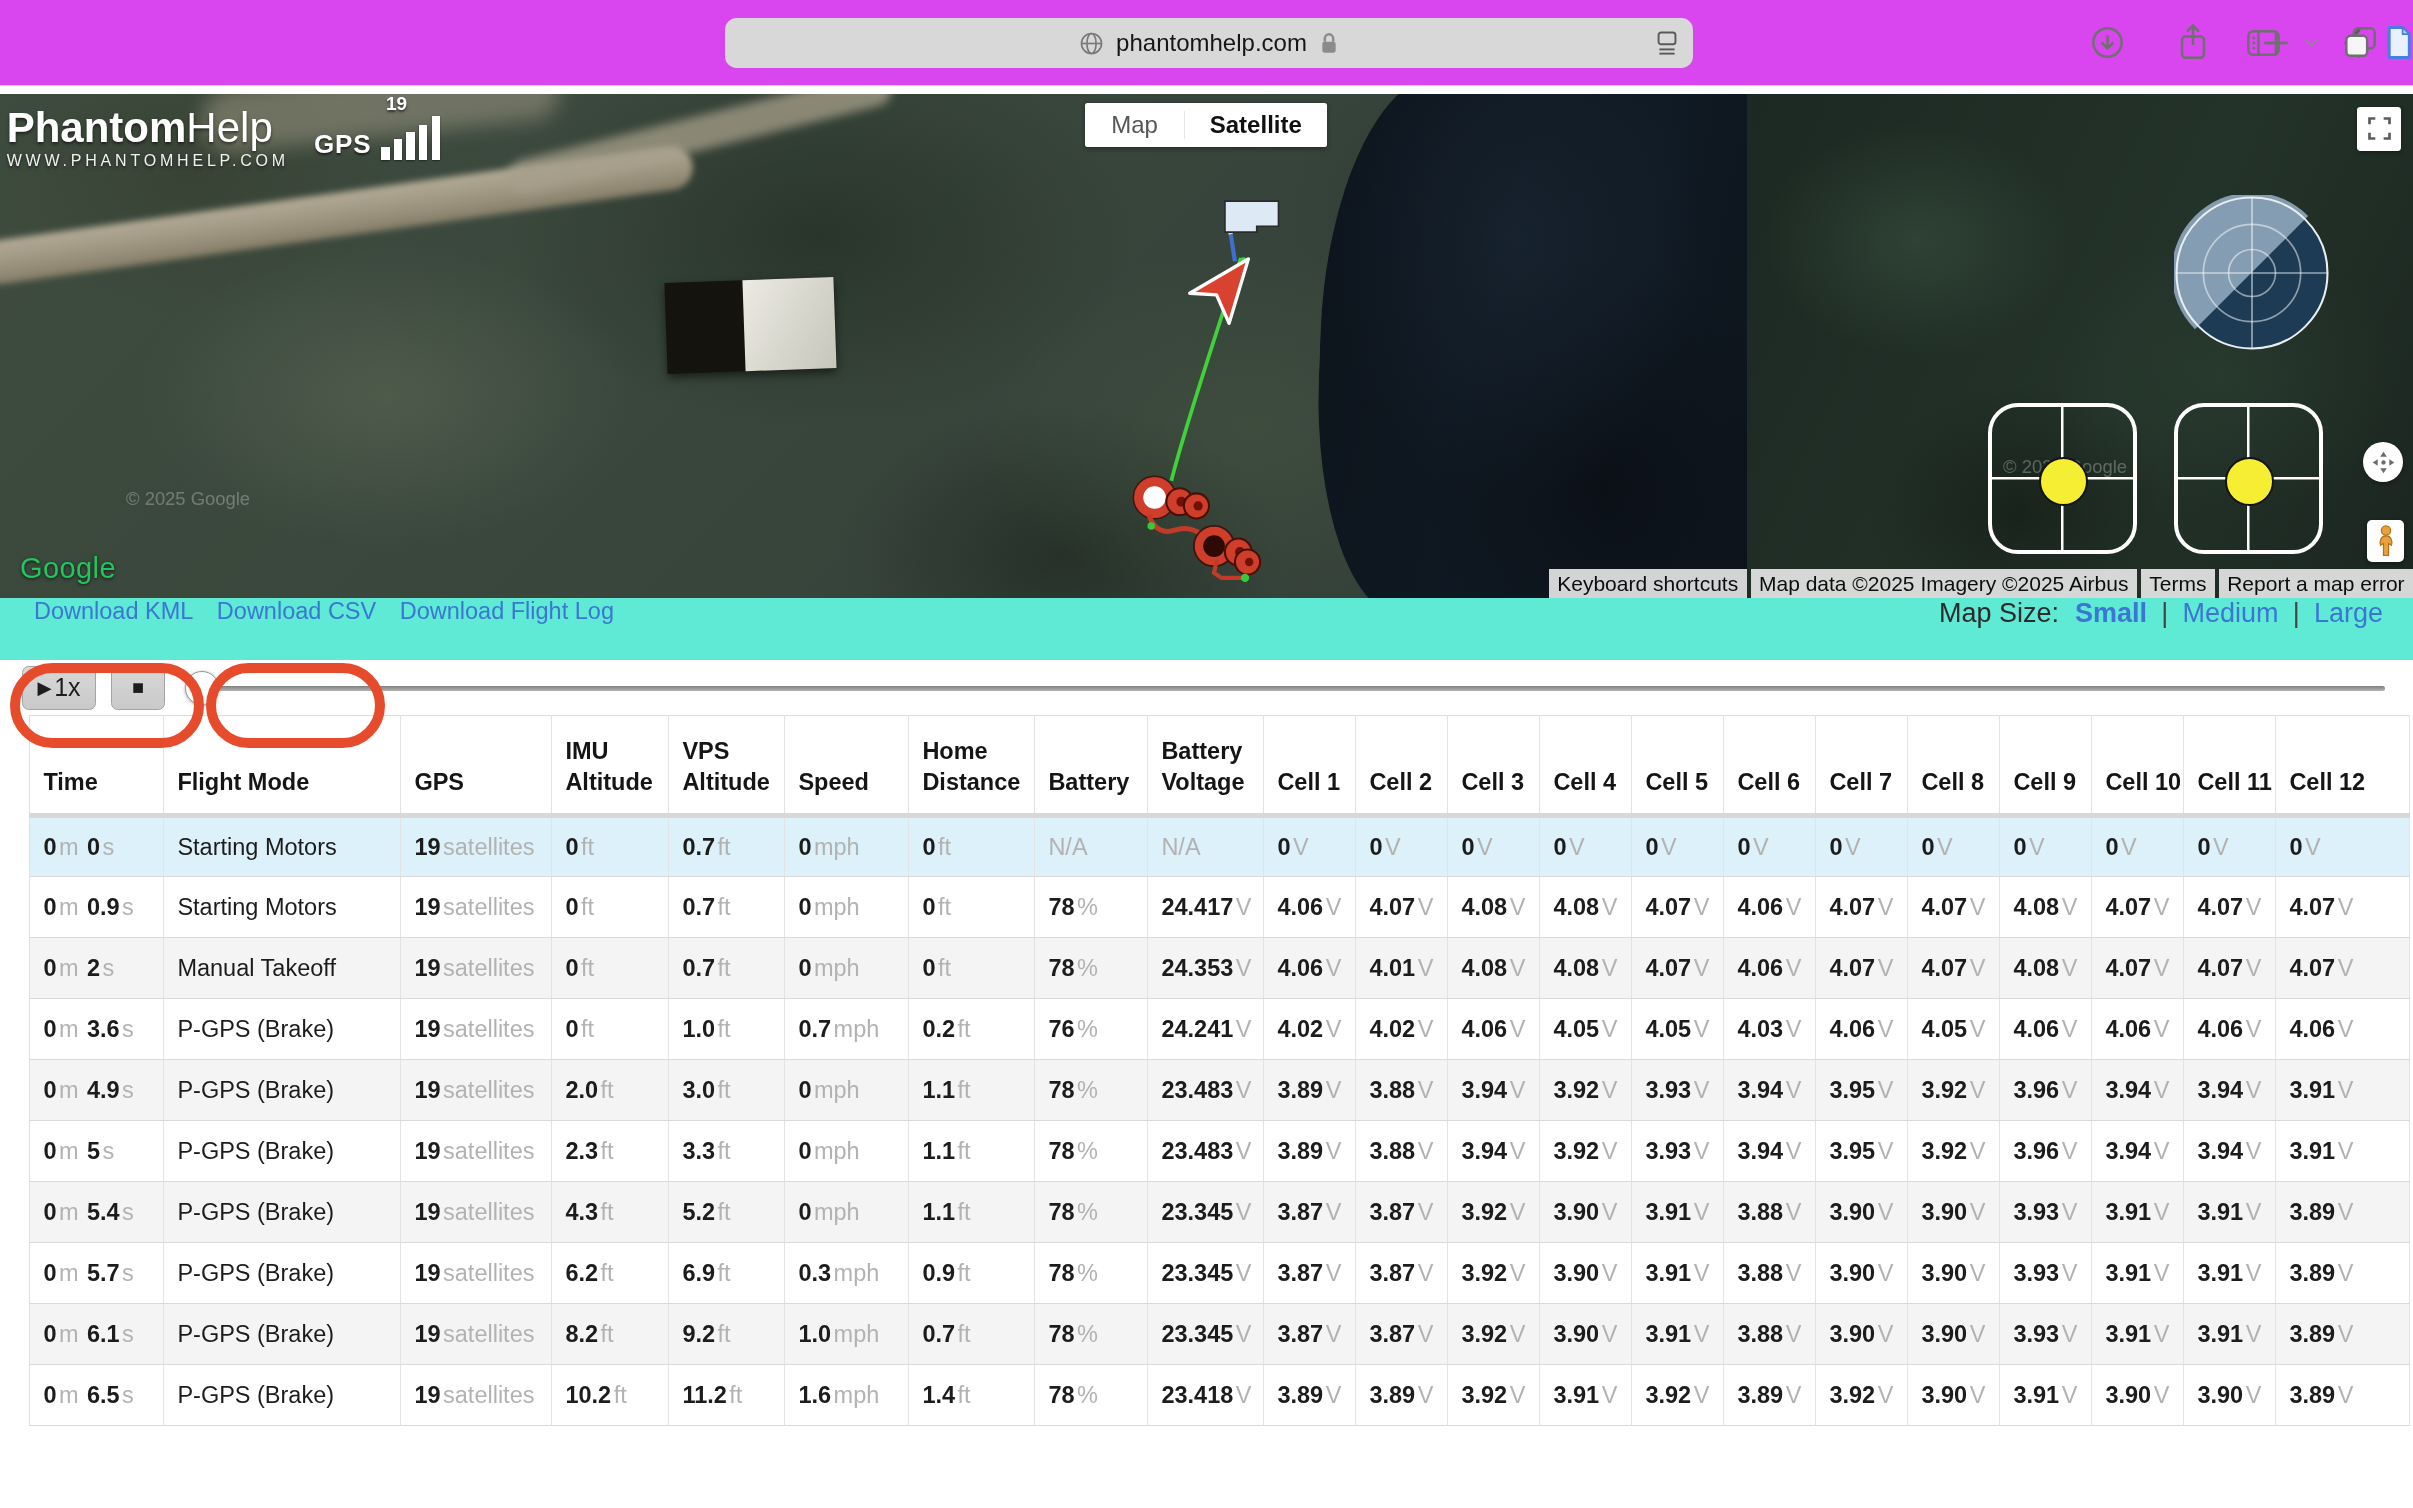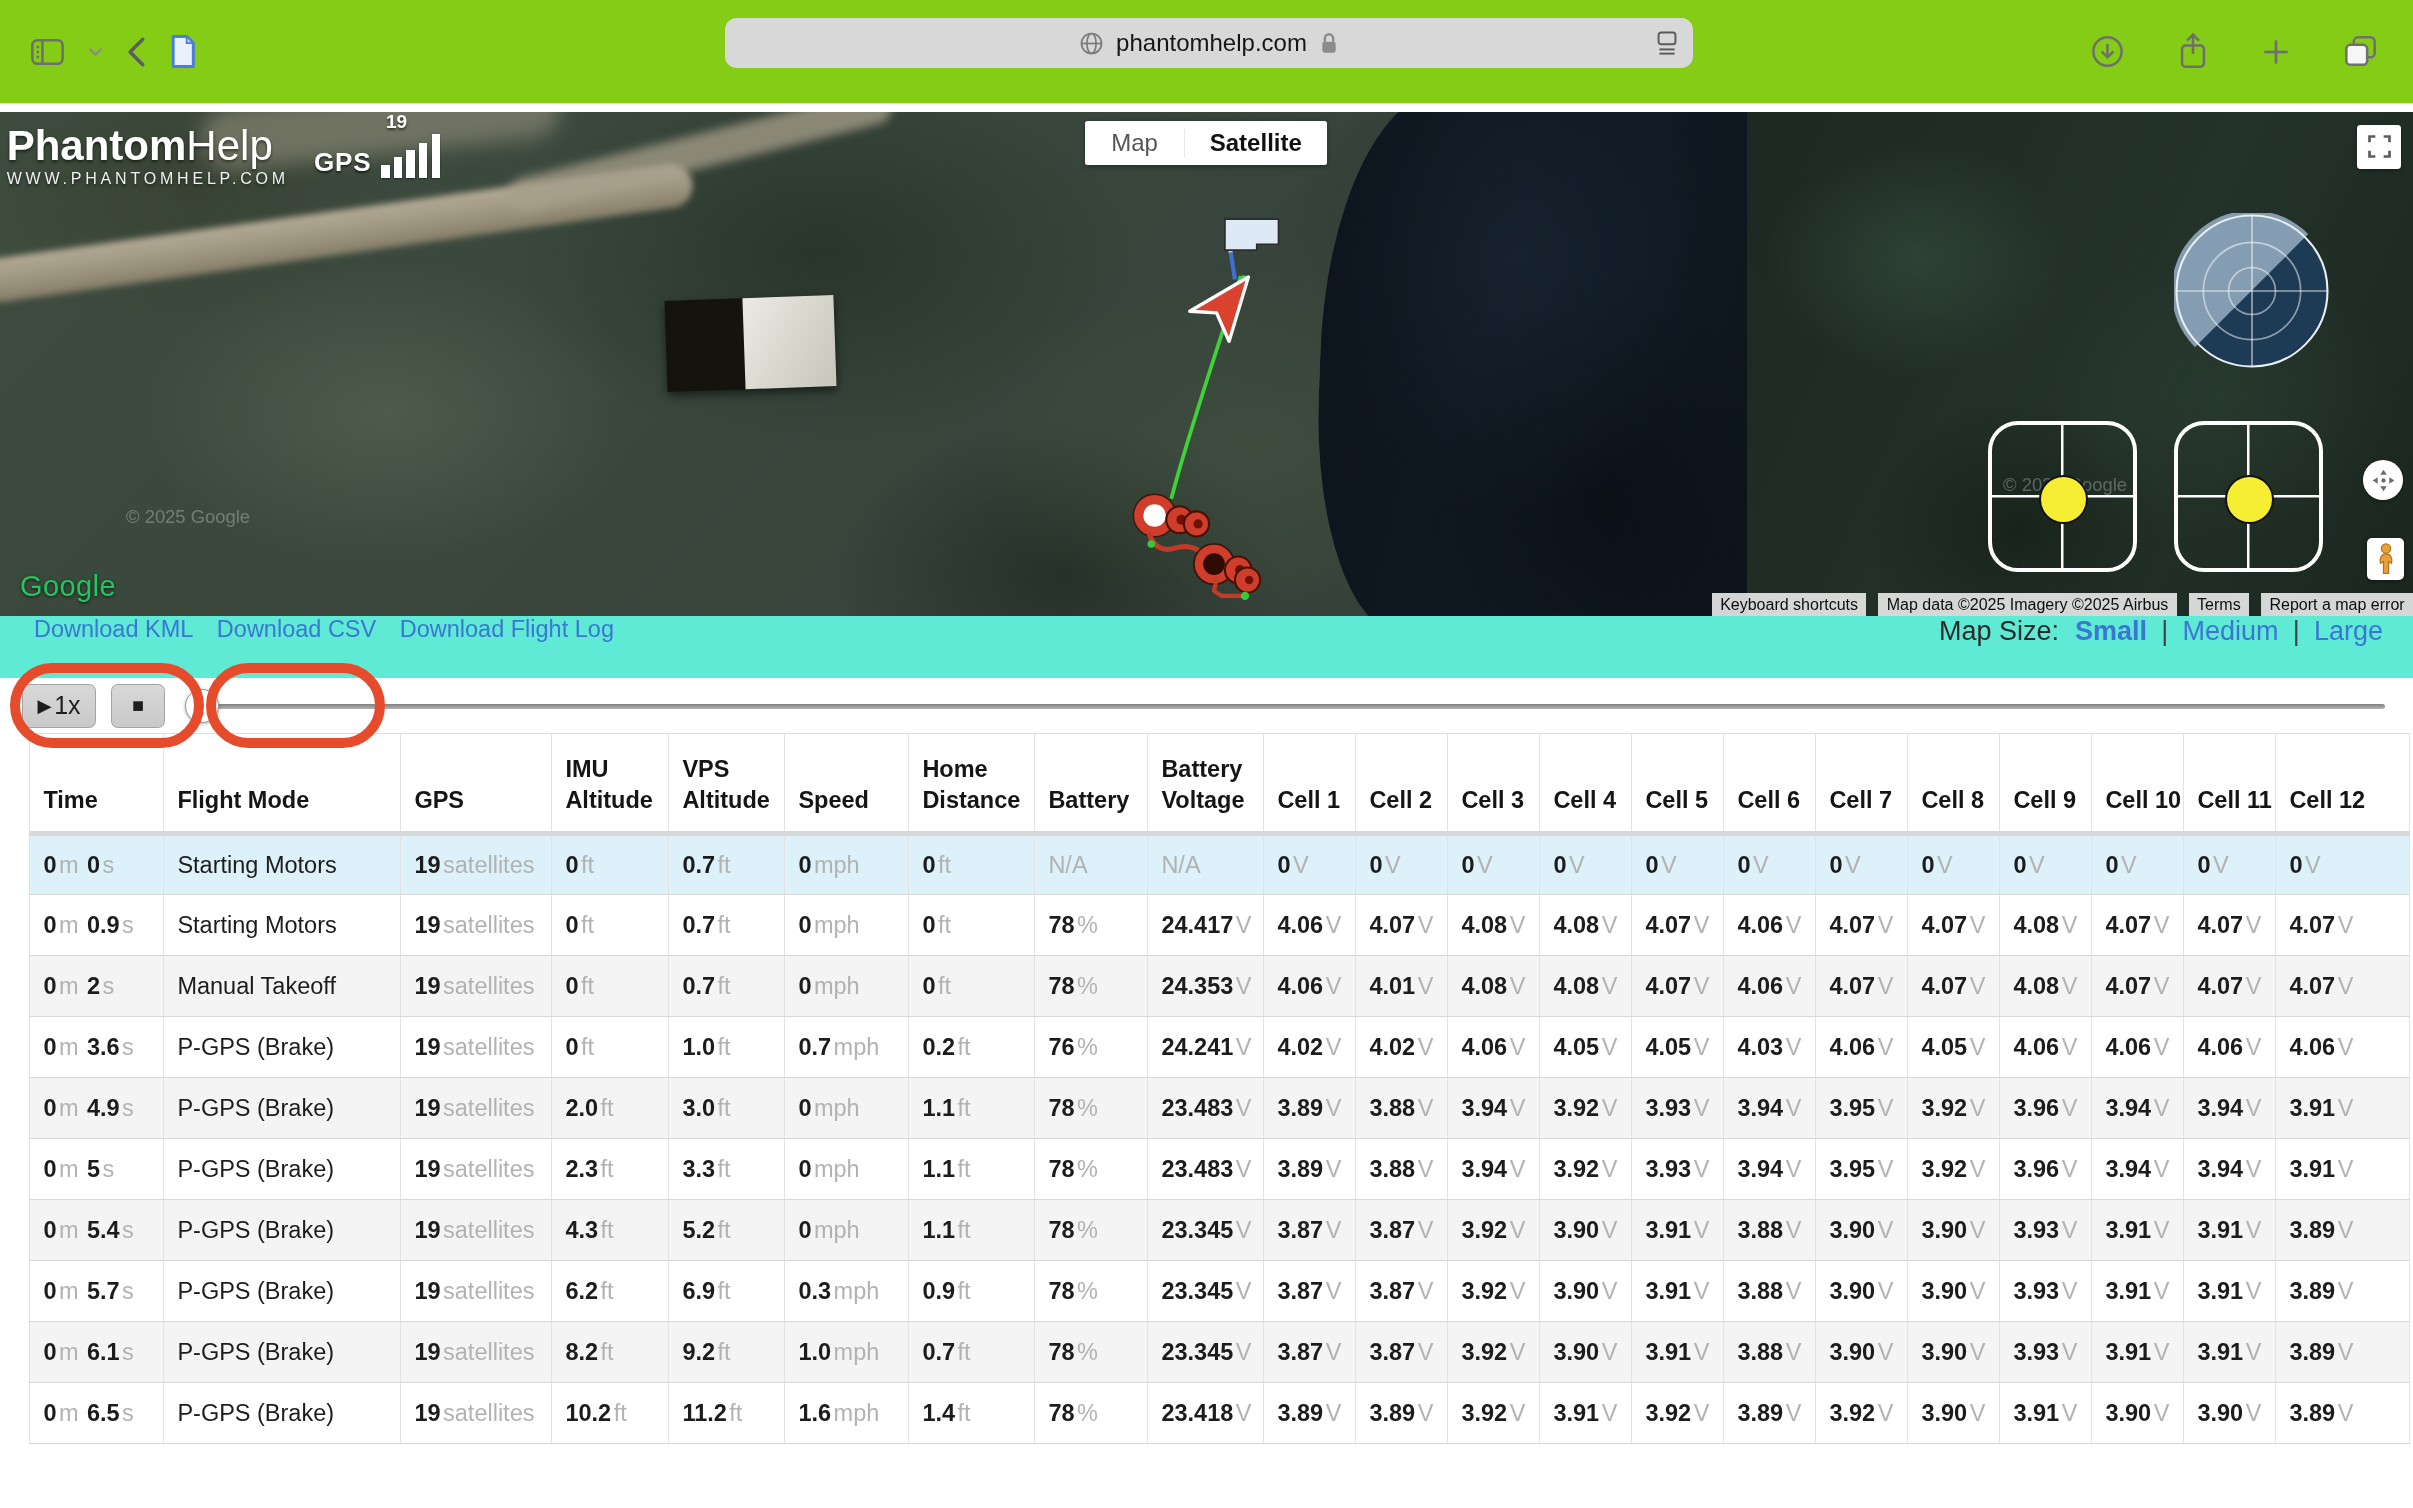--- a/index.html
+++ b/index.html
@@ -1,22 +1,22 @@
 <!DOCTYPE html>
 <html style="font-size:13.4px"><head>
 <meta charset="utf-8">
 <style>
   * { margin:0; padding:0; box-sizing:border-box; }
   html,body { width:2413px; height:1508px; overflow:hidden; background:#fff;
               font-family:"Liberation Sans", sans-serif; }
   .page { position:relative; width:2413px; height:1508px; }
 
   
-  .browser-bar { position:relative; height:104px; background:#84cc16;
-                 border-bottom:0.8px solid #d9d9d9; display:flex; align-items:center; }
+  .browser-bar { position:relative; height:86px; background:#d946ef;
+                 border-bottom:0.8px solid #d9d9d9; display:flex; align-items:center;justify-content:flex-end; }
   .bicon { display:flex; align-items:center; justify-content:center; flex:none; }
   .bb-left { display:flex; align-items:center; gap:22px; margin-left:28.5px; }
   .url-field { position:absolute; left:725px; top:18.4px; width:968px; height:50px;
                background:#d8d8d8; border-radius:11.7px; display:flex; align-items:center;
                justify-content:center; gap:11.7px; font-size:24px; color:#161616; }
   .url-reader { position:absolute; right:15px; top:11.7px; }
   .bb-right { position:absolute; right:35px; display:flex; align-items:center; gap:52px; }
 
   
   .map { position:relative; width:2413px; height:504px; overflow:hidden; background:#35423a;margin-top:8px; }
@@ -93,22 +93,22 @@
     justify-content:center; z-index:6; }
   .peg-btn { position:absolute; left:2367px; top:426px; width:37px; height:42px; background:#fff;
     border-radius:5px; box-shadow:0 1.7px 4.2px rgba(0,0,0,.3); display:flex; align-items:center;
     justify-content:center; z-index:6; }
 
   .google-logo { position:absolute; left:20px; top:458px; color:#22c55e; font-size:29px;
     font-weight:500; letter-spacing:0.4px; text-shadow:0 0.8px 3.4px rgba(0,0,0,.7); z-index:6; }
   .wm { position:absolute; color:rgba(255,255,255,.28); font-size:18.4px; z-index:5; }
   .wm1 { left:126px; top:394px; } .wm2 { left:2003px; top:362px; }
 
-  .attr-bar { position:absolute; right:0; bottom:0; display:flex; gap:12px; z-index:7;
-    font-size:16px; color:#0d0d0d; }
+  .attr-bar { position:absolute; right:0; bottom:0; display:flex; gap:4px; z-index:7;
+    font-size:21px; color:#0d0d0d; }
   .attr-bar span { background:rgba(246,246,246,.85); padding:2.5px 8.4px; white-space:nowrap; }
 
   
   .links-row { position:relative; height:62px; background:#5eead4; display:flex; align-items:flex-start; }
   .dl-links { display:flex; gap:23.5px; margin-left:34px; font-size:23.5px; }
   .dl-links a { color:#3b76d2; text-decoration:none; }
   .dl-links a + a { margin-left:0; }
   .map-size { position:absolute; right:30px; font-size:27px; color:#2b2b2b; }
   .map-size .ms-opt { color:#3b76d2; } .map-size .ms-active { font-weight:700; }
   .map-size .ms-sep { color:#444; padding:0 6.7px; }

